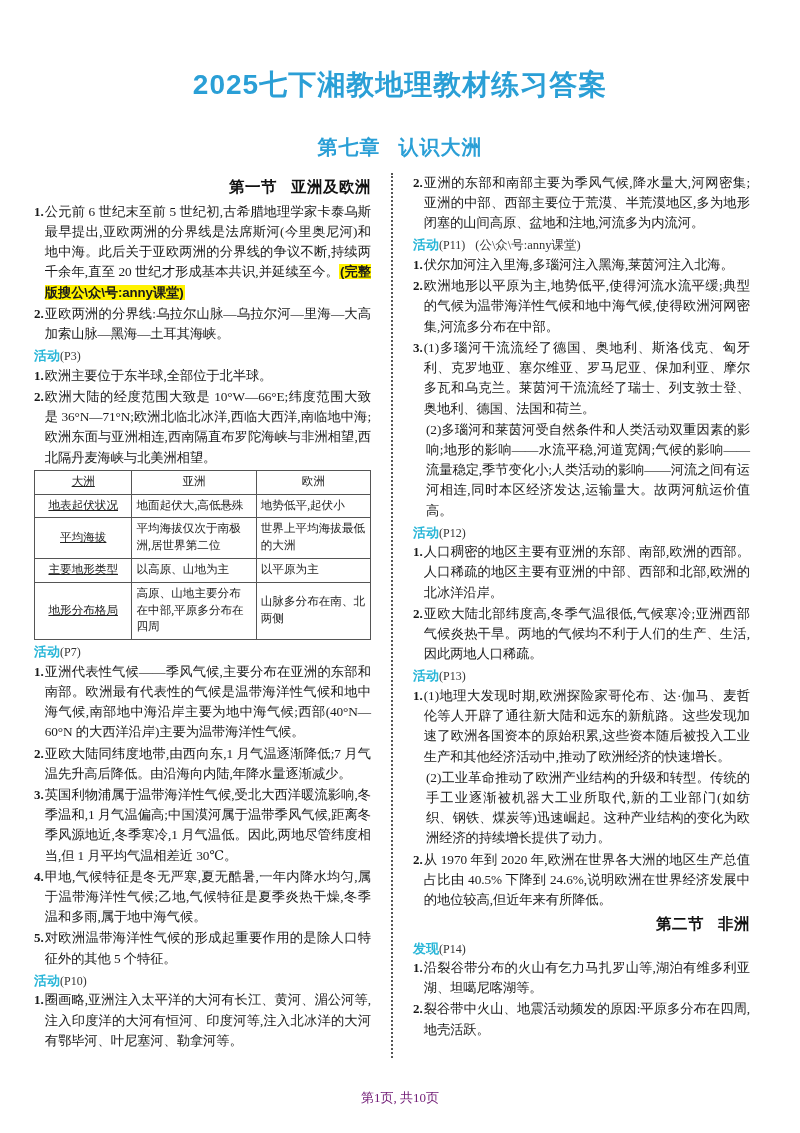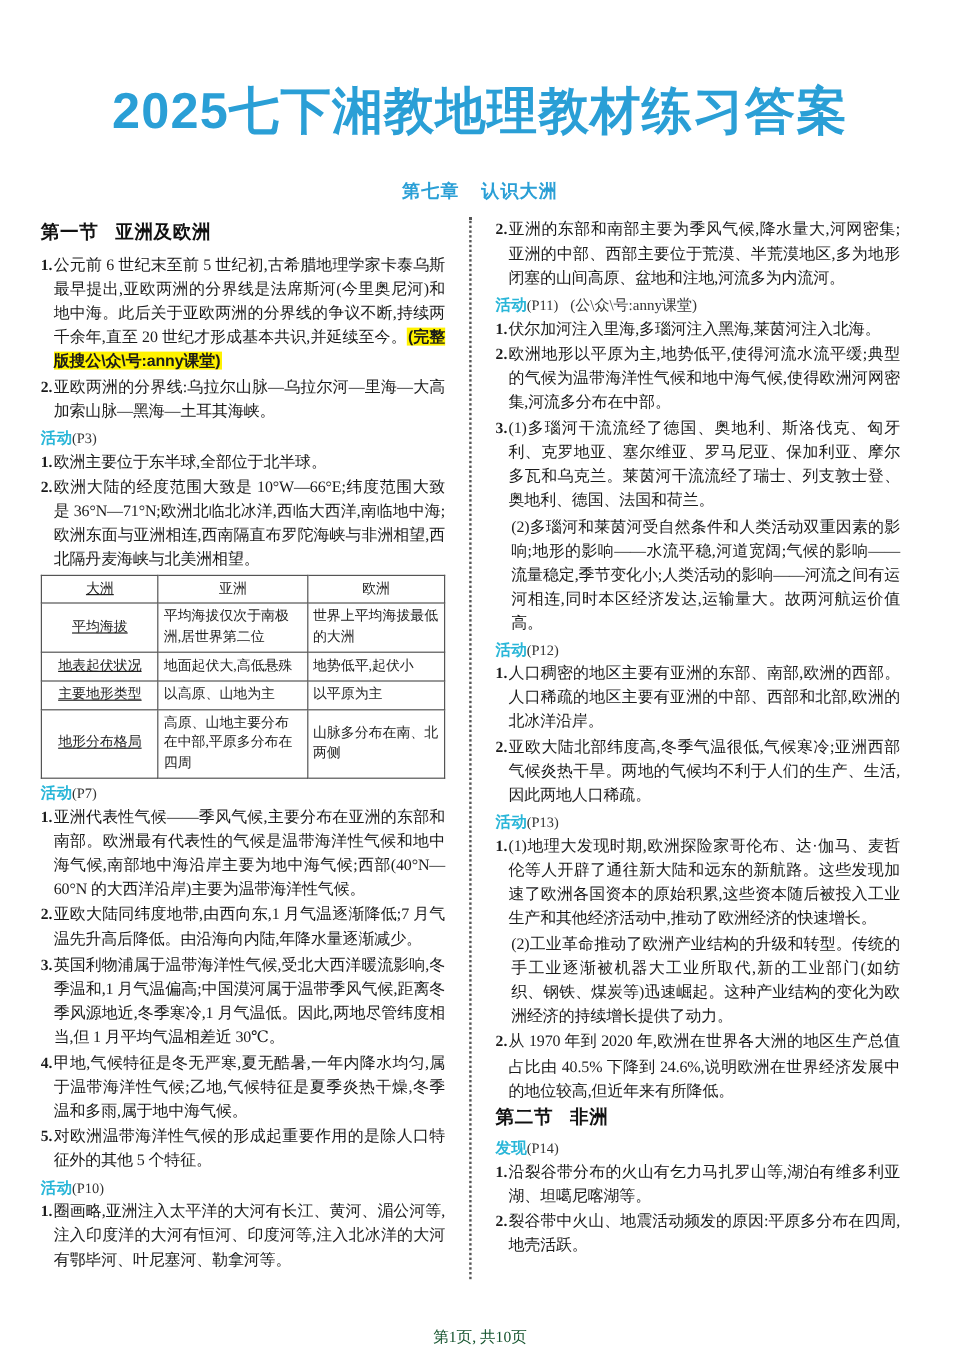--- a/index.html
+++ b/index.html
@@ -21,32 +21,32 @@
     inset: 0;
     padding: 34px 34px 0 34px;
   }
 
   
   .doc-title {
     text-align: center;
     color: #2a9fd6;
     font-family: "Liberation Sans", "DejaVu Sans", sans-serif;
     font-weight: bold;
-    font-size: 42px;
+    font-size: 28px;
     letter-spacing: 1px;
     margin: 34px 0 0 0;
     line-height: 1.2;
   }
 
   .chapter-title {
     text-align: center;
     color: #2a9fd6;
     font-family: "Liberation Sans", "DejaVu Sans", sans-serif;
     font-weight: bold;
-    font-size: 15px;
+    font-size: 20px;
     margin-top: 32px;
     letter-spacing: 1px;
   }
   .chapter-title .gap { display:inline-block; width: 18px; }
 
   
   .columns {
     display: flex;
     margin-top: 12px;
     height: 885px;
@@ -60,22 +60,22 @@
   .divider {
     width: 0;
     border-left: 2px dotted #555;
     margin: 0 10px;
     align-self: stretch;
   }
   .col-right { padding-left: 10px; }
 
   
   .section-title {
-    text-align: left;
-    font-family: Liberation Mono, monospace;
+    text-align: right;
+    font-family: Liberation Sans, sans-serif;
     font-weight: bold;
     font-size: 15.5px;
     color: #111;
     margin: 2px 0 4px 0;
     letter-spacing: .5px;
   }
   .section-title .gap { display:inline-block; width: 14px; }
 
   .sub-head {
     font-family: "Liberation Sans", "DejaVu Sans", sans-serif;
@@ -139,24 +139,24 @@
   }
   table.cmp td.hcell { text-align: center; }
   table.cmp td.rowhead { text-align: center; width: 29%; text-decoration: underline; }
   table.cmp td.c2 { width: 37%; }
   table.cmp td.c3 { width: 34%; }
 
   
   .footer {
     position: absolute;
     left: 0; right: 0;
-    bottom: 10px;
+    bottom: 26px;
     text-align: center;
     font-size: 13px;
-    color: #14532d;
+    color: #701a75;
     font-family: "Liberation Serif","DejaVu Serif",serif;
   }
 </style>
 </head>
 <body>
 
 <div class="page">
 
   <h1 class="doc-title">2025七下湘教地理教材练习答案</h1>
 
@@ -198,30 +198,30 @@
 
 
       <table class="cmp">
         <tbody>
           <tr>
             <td class="hcell rowhead">大洲</td>
             <td class="hcell c2">亚洲</td>
             <td class="hcell c3">欧洲</td>
           </tr>
           <tr>
+            <td class="rowhead">地表起伏状况</td>
+            <td class="c2">地面起伏大,高低悬殊</td>
+            <td class="c3">地势低平,起伏小</td>
+          </tr>
+          <tr>
             <td class="rowhead">平均海拔</td>
             <td class="c2">平均海拔仅次于南极洲,居世界第二位</td>
             <td class="c3">世界上平均海拔最低的大洲</td>
           </tr>
           <tr>
-            <td class="rowhead">地表起伏状况</td>
-            <td class="c2">地面起伏大,高低悬殊</td>
-            <td class="c3">地势低平,起伏小</td>
-          </tr>
-          <tr>
             <td class="rowhead">主要地形类型</td>
             <td class="c2">以高原、山地为主</td>
             <td class="c3">以平原为主</td>
           </tr>
           <tr>
             <td class="rowhead">地形分布格局</td>
             <td class="c2">高原、山地主要分布在中部,平原多分布在四周</td>
             <td class="c3">山脉多分布在南、北两侧</td>
           </tr>
         </tbody>

